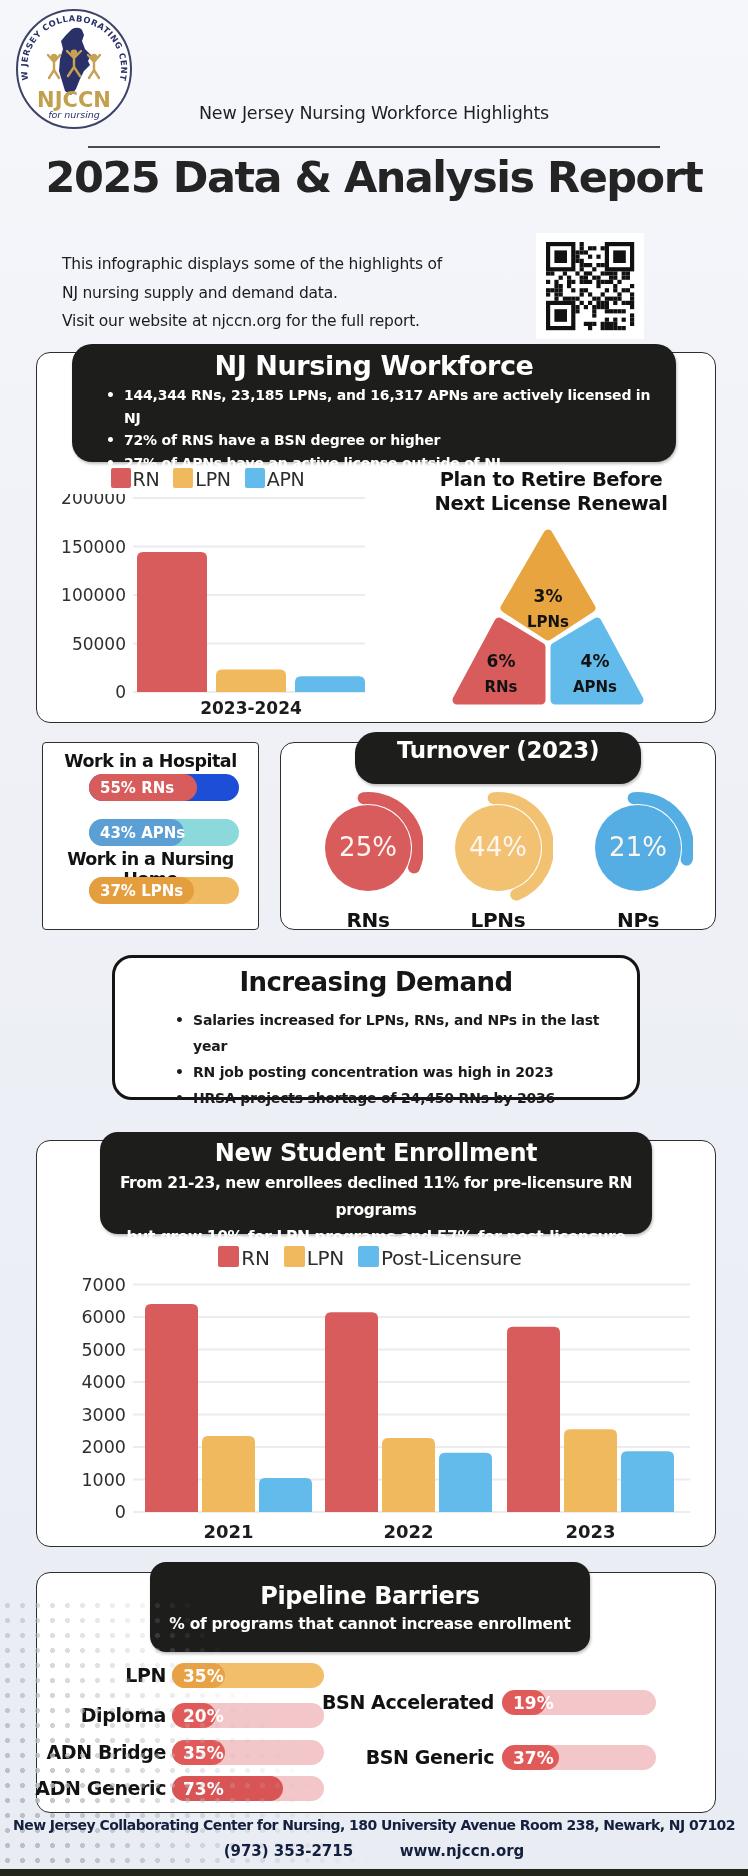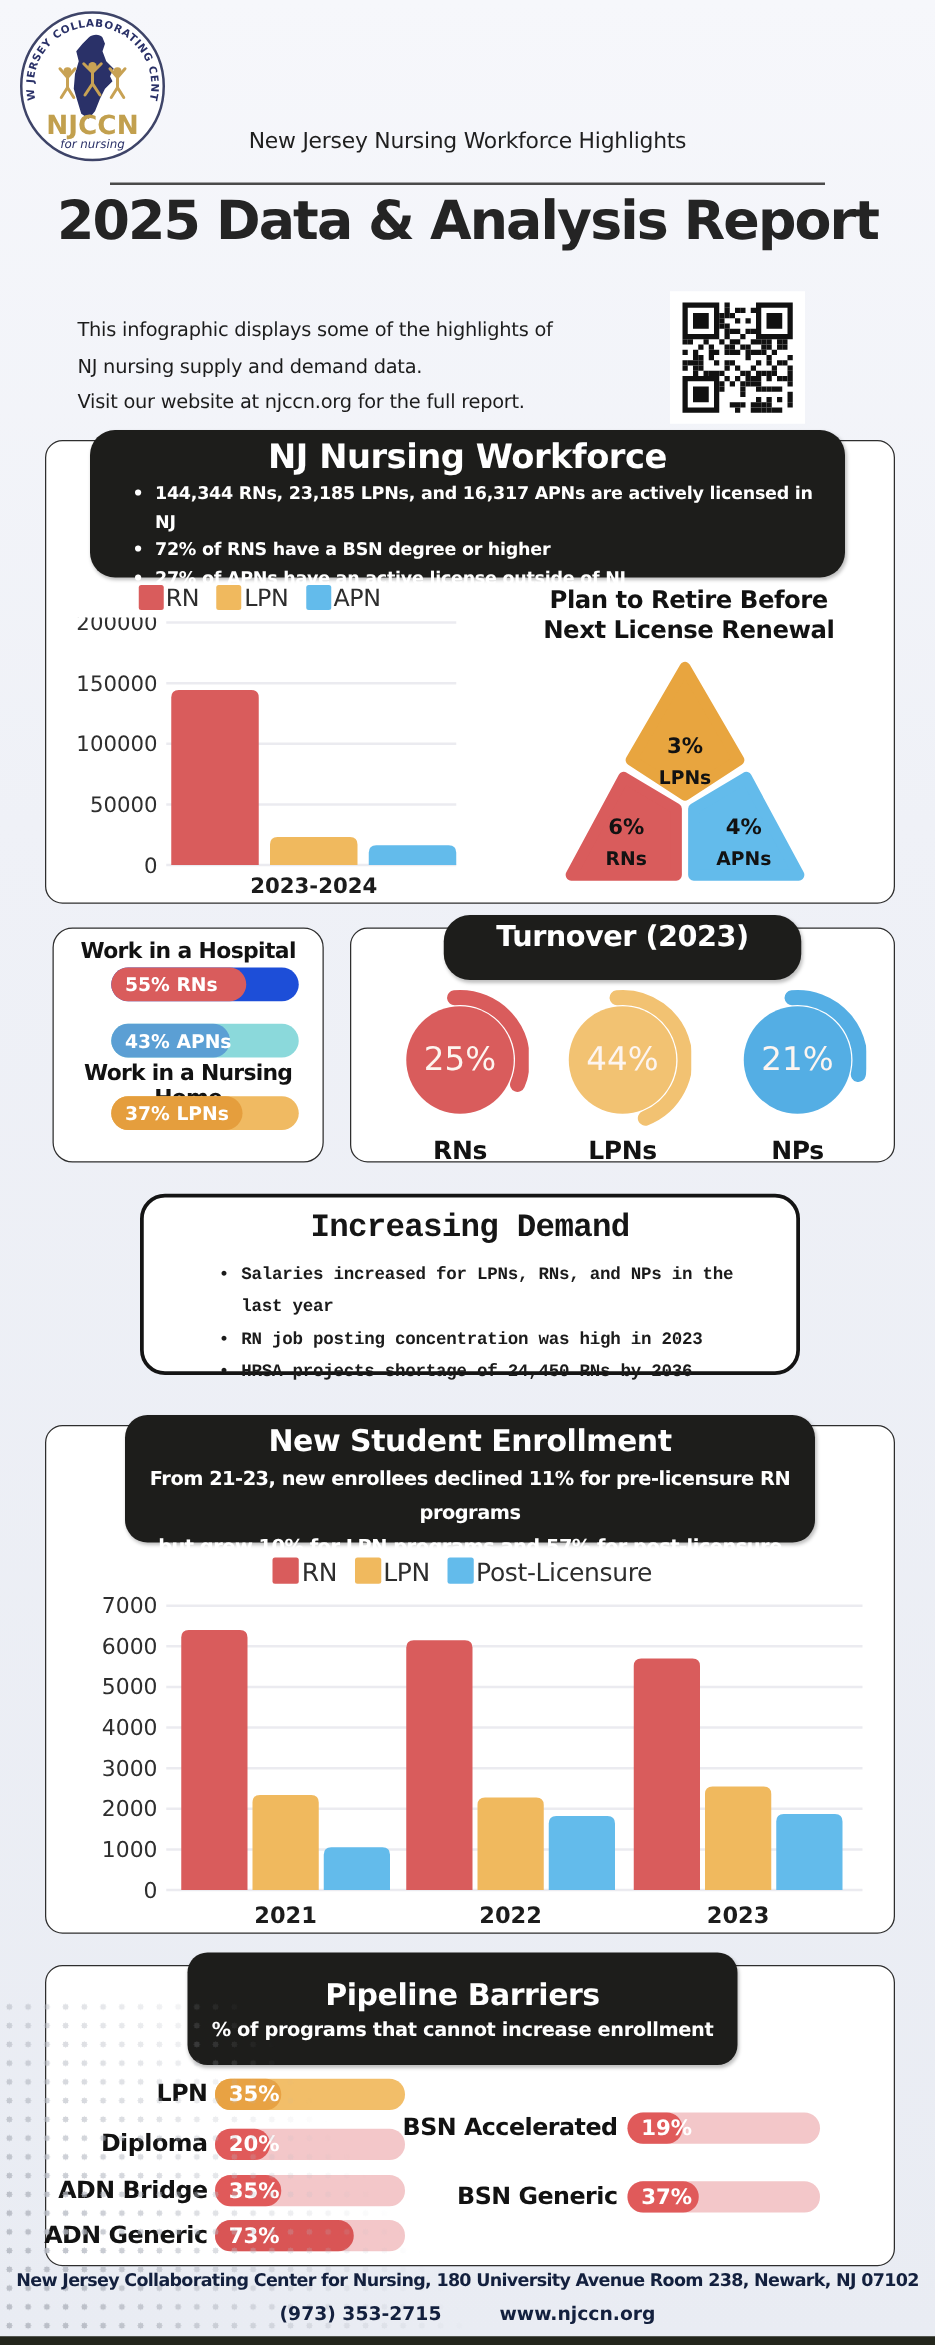--- a/index.html
+++ b/index.html
@@ -278,21 +278,21 @@
     <g fill="#121212" text-anchor="middle" font-weight="800">
       <text x="103" y="78" font-size="17" id="tri-v0">3%</text>
       <text x="103" y="103" font-size="15" id="tri-l0">LPNs</text>
       <text x="56" y="143" font-size="17" id="tri-v1">6%</text>
       <text x="56" y="168" font-size="15" id="tri-l1">RNs</text>
       <text x="150" y="143" font-size="17" id="tri-v2">4%</text>
       <text x="150" y="168" font-size="15" id="tri-l2">APNs</text>
     </g>
   </svg>
 
-  <div class="card" style="left:42px;top:742px;width:217px;height:188px;border-radius:16px;">
+  <div class="card" style="left:42px;top:742px;width:217px;height:188px;border-radius:4px;">
     <div style="text-align:center;margin-top:8px;font-size:17.5px;font-weight:800;color:#121212;letter-spacing:-.5px;">Work in a Hospital</div>
     <div style="position:absolute;left:0;top:106px;width:100%;text-align:center;font-size:17.5px;font-weight:800;color:#121212;letter-spacing:-.6px;">Work in a Nursing Home</div>
     <div id="work-pills">
         <div style="position:absolute;left:46px;top:31px;width:150px;height:27px;border-radius:999px;background:#1d4ed8;" class="pill">
           <div class="fill" style="background: rgb(217, 92, 92); width: 72%;">
             <div class="ptxt" style="font-size: 15px;">55% RNs</div>
           </div>
         </div>
         <div style="position:absolute;left:46px;top:76px;width:150px;height:27px;border-radius:999px;background:#8BD9DB;" class="pill">
           <div class="fill" style="background: rgb(91, 159, 212); width: 63%;">
@@ -306,21 +306,21 @@
         </div>
       </div>
   </div>
 
   <div class="card" style="left:280px;top:742px;width:436px;height:188px;"></div>
   <div class="blackbox" style="left:355px;top:732px;width:286px;height:52px;border-radius:21px;">
     <div class="bb-title" style="margin-top:5px;font-size:23px;">Turnover (2023)</div>
   </div>
   <div id="turnover-donuts"></div>
 
-  <div class="card" style="left:112px;top:955px;width:528px;height:145px;border:3.5px solid #141414;border-radius:20px;font-family:Liberation Mono, monospace;">
+  <div class="card" style="left:112px;top:955px;width:528px;height:145px;border:3.5px solid #141414;border-radius:20px;">
     <div style="text-align:center;margin-top:9px;font-size:26px;font-weight:800;color:#161616;letter-spacing:-.6px;">Increasing Demand</div>
     <ul class="bullets" id="demand-bullets" style="margin:10px 0 0 56px;font-size:14px;line-height:26px;color:#1b1b1b;font-weight:500;width:450px;">
         <li>Salaries increased for LPNs,  RNs, and NPs in the last year</li>
         <li>RN job posting concentration was high in 2023</li>
         <li>HRSA projects shortage of 24,450 RNs by 2036</li>
       </ul>
   </div>
 
   <div class="card" style="left:36px;top:1140px;width:680px;height:407px;"></div>
   <div class="blackbox" style="left:100px;top:1132px;width:552px;height:102px;border-radius:18px;">

